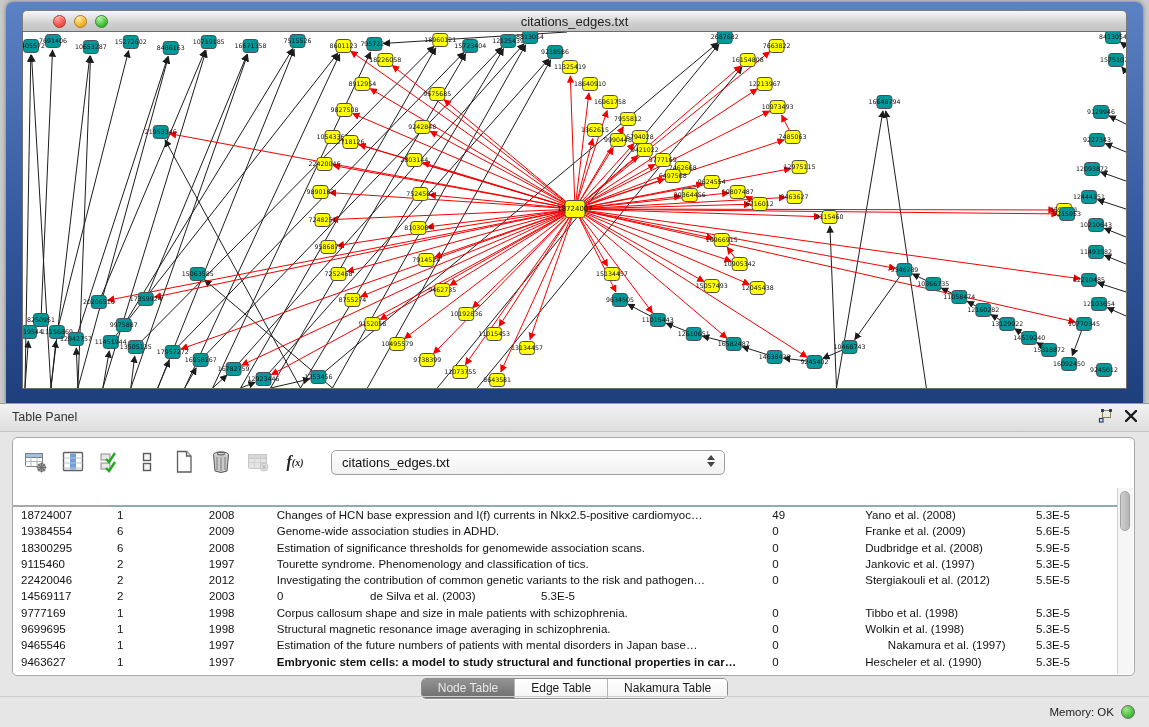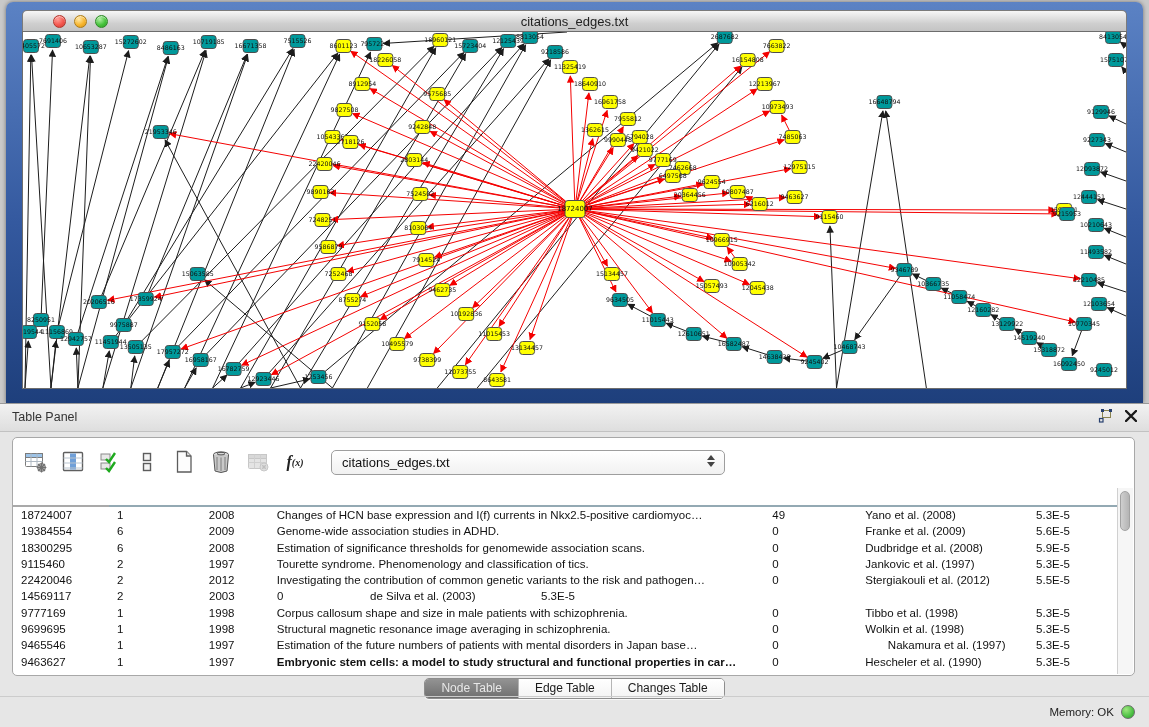--- a/index.html
+++ b/index.html
@@ -883,21 +883,21 @@
       </div>
     <div class="vscroll">
       <div class="vthumb"></div>
     </div>
   </div>
 
   <div class="tabs">
     <div class="seg" id="seg">
         <div class="seg-btn active">Node Table</div>
         <div class="seg-btn">Edge Table</div>
-        <div class="seg-btn">Changes Table</div>
+        <div class="seg-btn">Nakamura Table</div>
       </div>
   </div>
 
   <div class="statusbar">
     <div class="memory">
       <span>Memory: OK</span>
       <span class="mem-dot"></span>
     </div>
   </div>
 </div>

